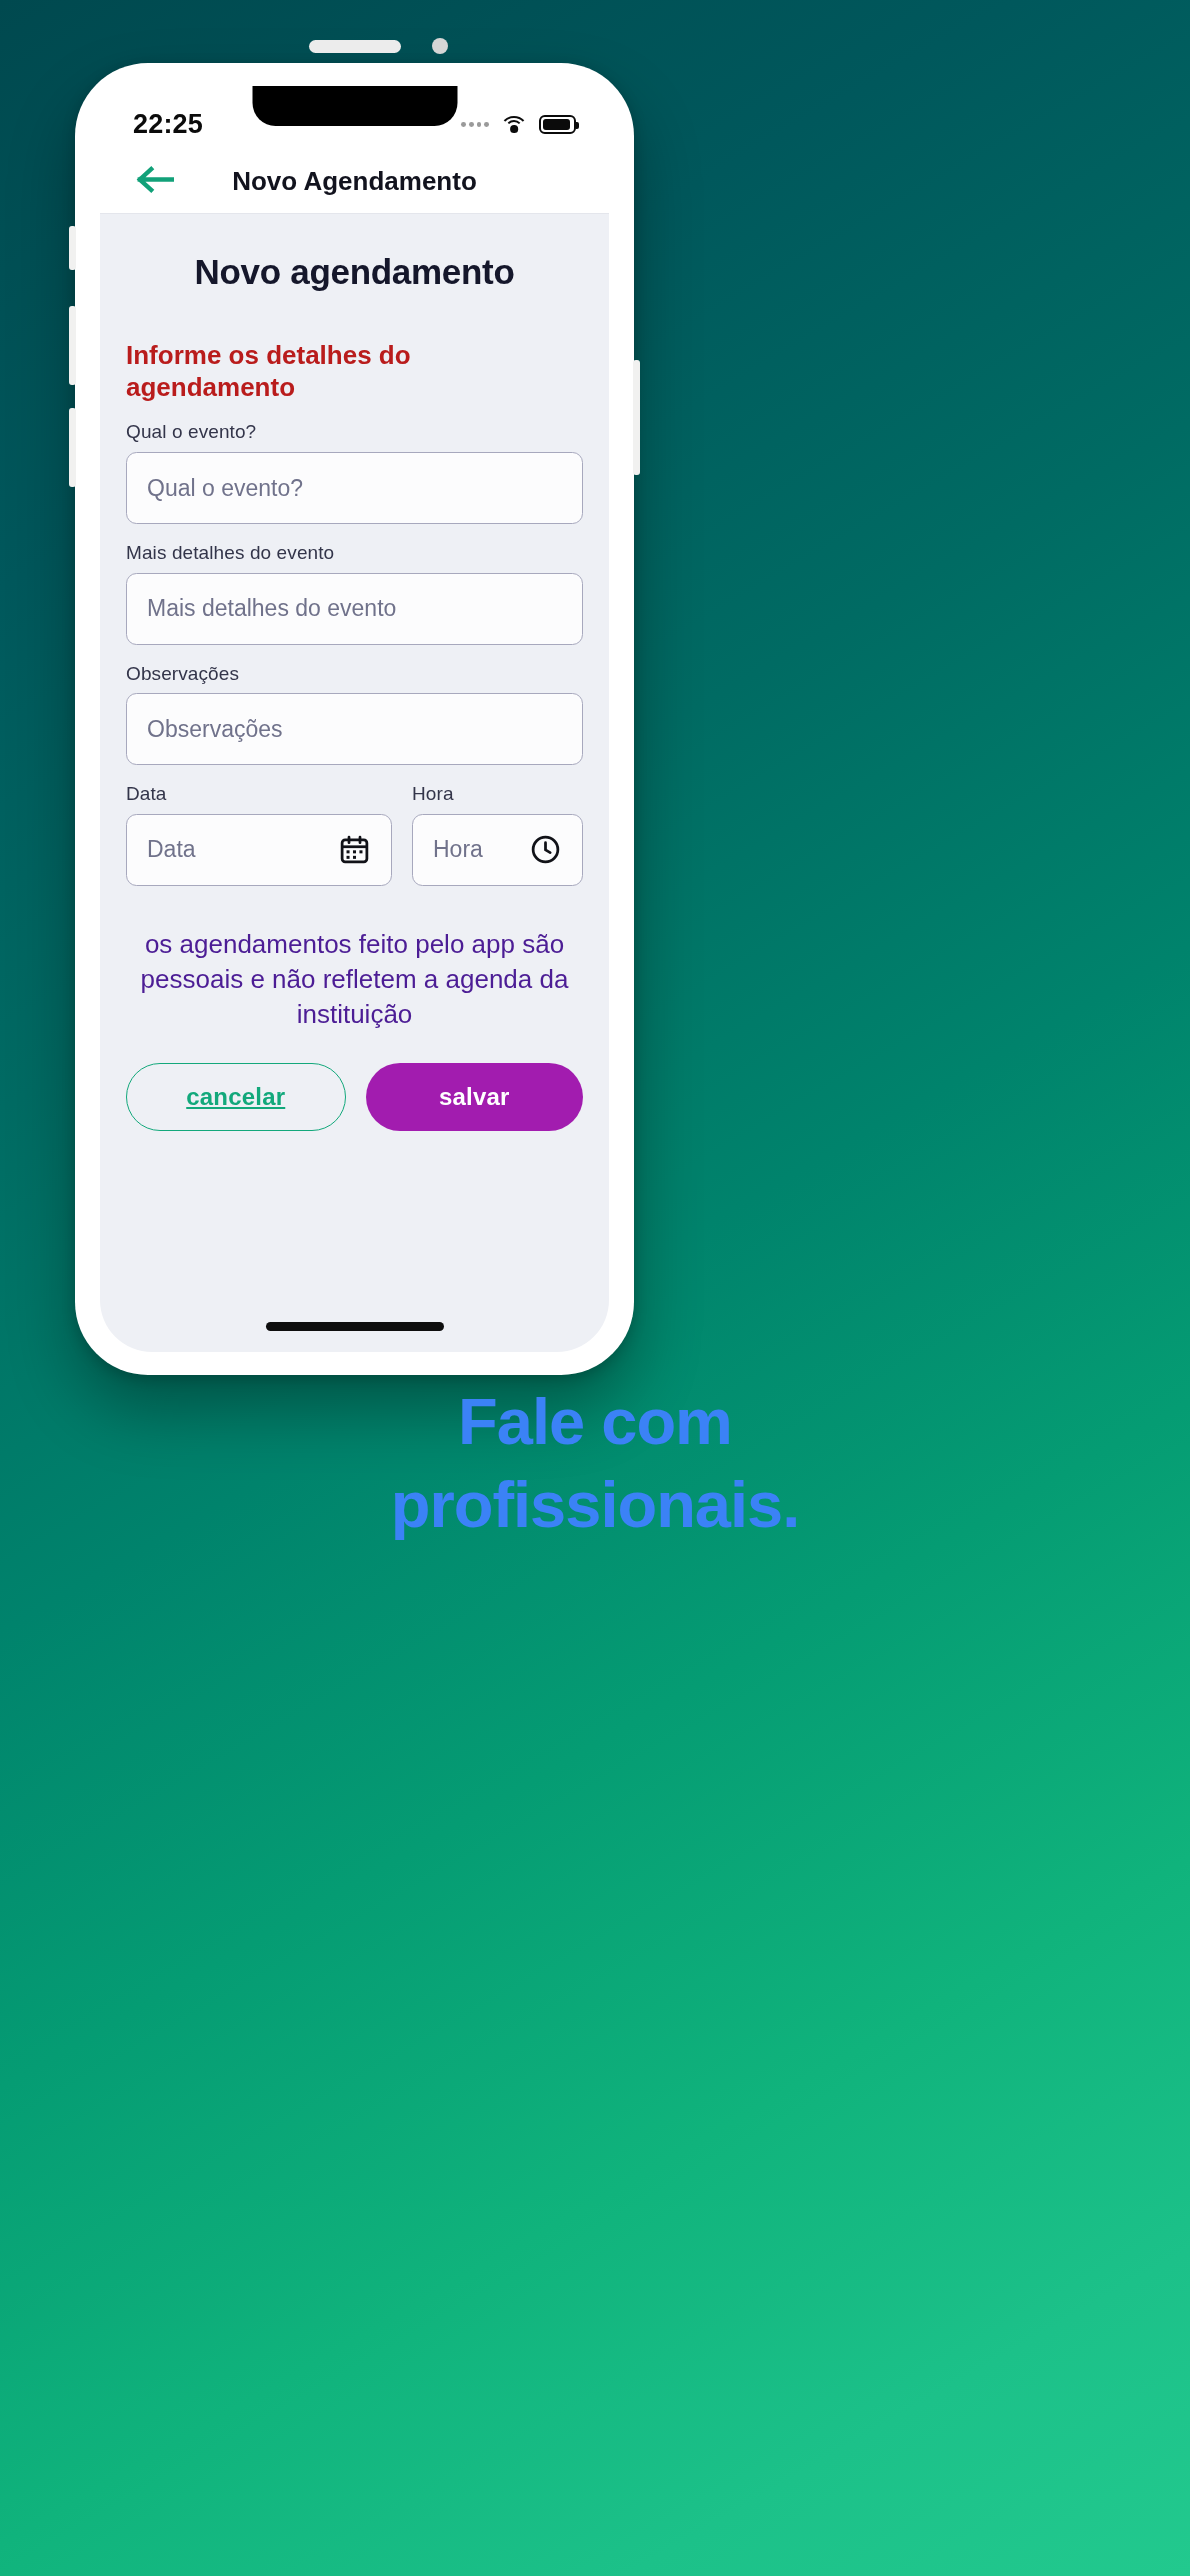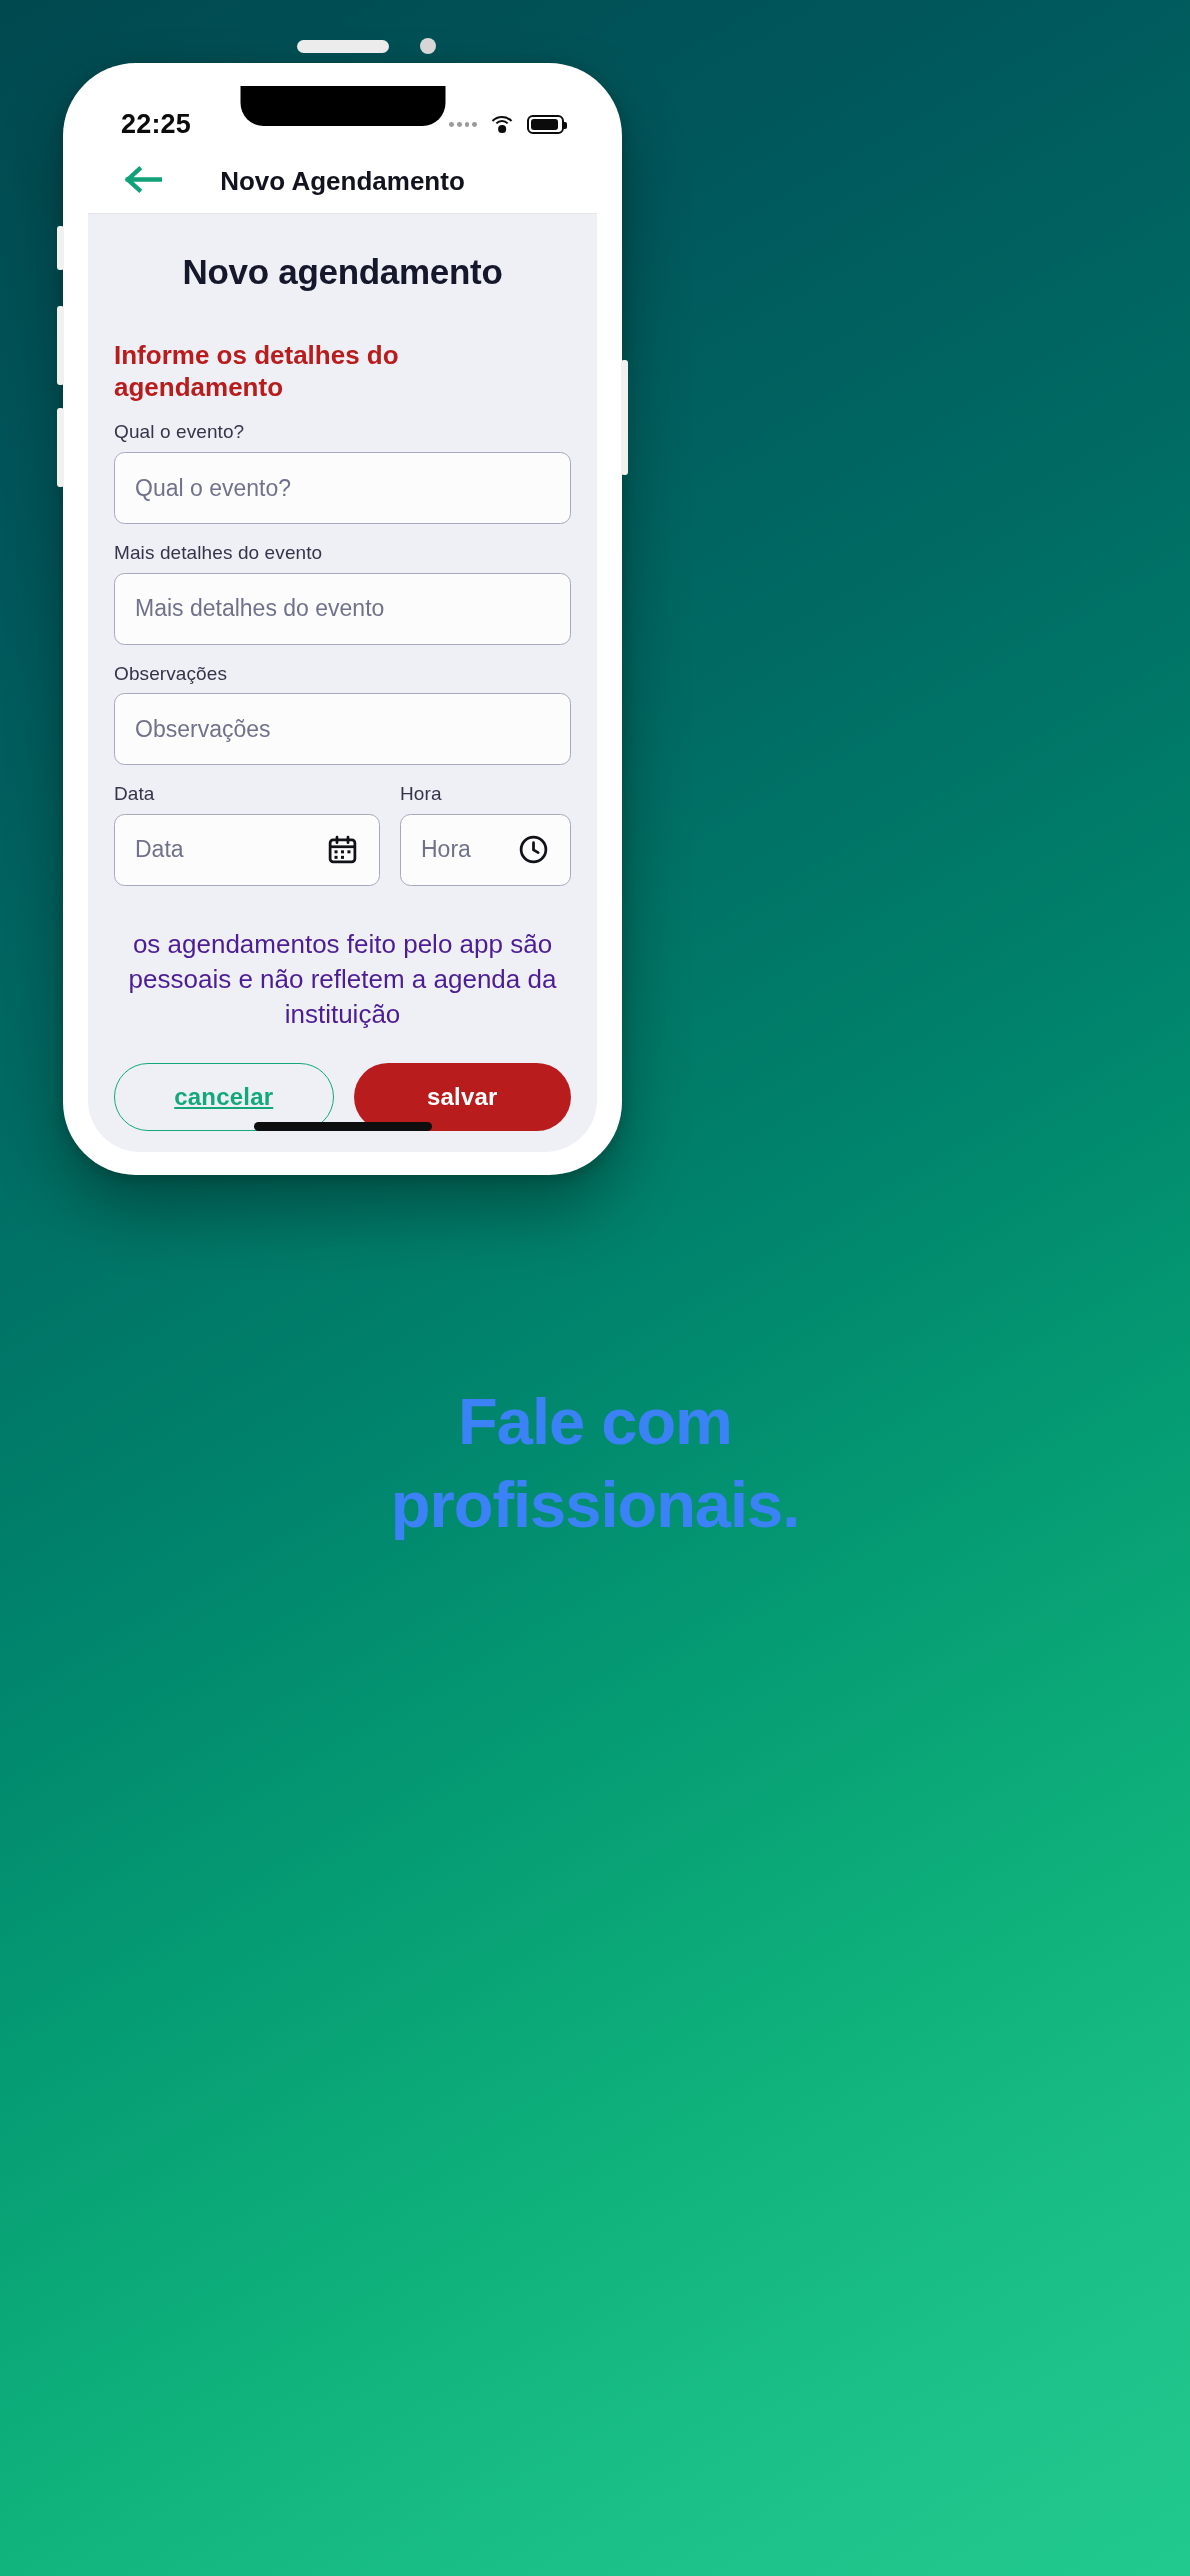--- a/index.html
+++ b/index.html
@@ -8,22 +8,22 @@
     font-family:"Liberation Sans", sans-serif;
     background: linear-gradient(150deg,
         #00494f 0%, #00585c 18%, #006b63 34%,
         #00836c 50%, #059c73 64%, #10b37c 78%,
         #1cc189 90%, #22c98e 100%);
     position:relative;
   }
 
   
   #phone-mockup{
-    position:absolute; left:63px; top:63px;
-    width:559px; height:1112px;
+    position:absolute; left:75px; top:63px;
+    width:559px; height:1312px;
     background:#ffffff;
     border-radius:73px;
     box-shadow:0 35px 67px rgba(0,0,0,.33), 0 3.8px 13.4px rgba(0,0,0,.18);
   }
   
   .side-btn{ position:absolute; background:#f1f1f0; border-radius:2.9px; }
   #btn-silent{ left:-5.7px; top:163px; width:6.7px; height:44px; }
   #btn-volup{ left:-5.7px; top:243px; width:6.7px; height:79px; }
   #btn-voldn{ left:-5.7px; top:345px; width:6.7px; height:79px; }
   #btn-power{ right:-5.7px; top:297px; width:6.7px; height:115px; }
@@ -127,21 +127,21 @@
     color:#4c1d95; padding:0 3.8px;
   }
 
   #action-row{ display:flex; gap:20px; margin-top:31px; }
   .btn{
     flex:1; height:68px; border-radius:35px;
     display:flex; align-items:center; justify-content:center;
     font-size:24px; font-weight:700; letter-spacing:0.2px;
   }
   #cancel-button{ background:transparent; border:1.9px solid #12a87b; color:#12a87b;text-decoration:underline; }
-  #save-button{ background:#b91c1c; color:#ffffff; }
+  #save-button{ background:#a21caf; color:#ffffff; }
 
   #home-indicator{
     position:absolute; left:50%; transform:translateX(-50%); bottom:21px;
     width:178px; height:8.6px; background:#0e0e0e; border-radius:5.8px;
   }
 
   
   #caption{
     position:absolute; left:0; right:0; top:1380px;
     text-align:center; color:#3b82f6;

